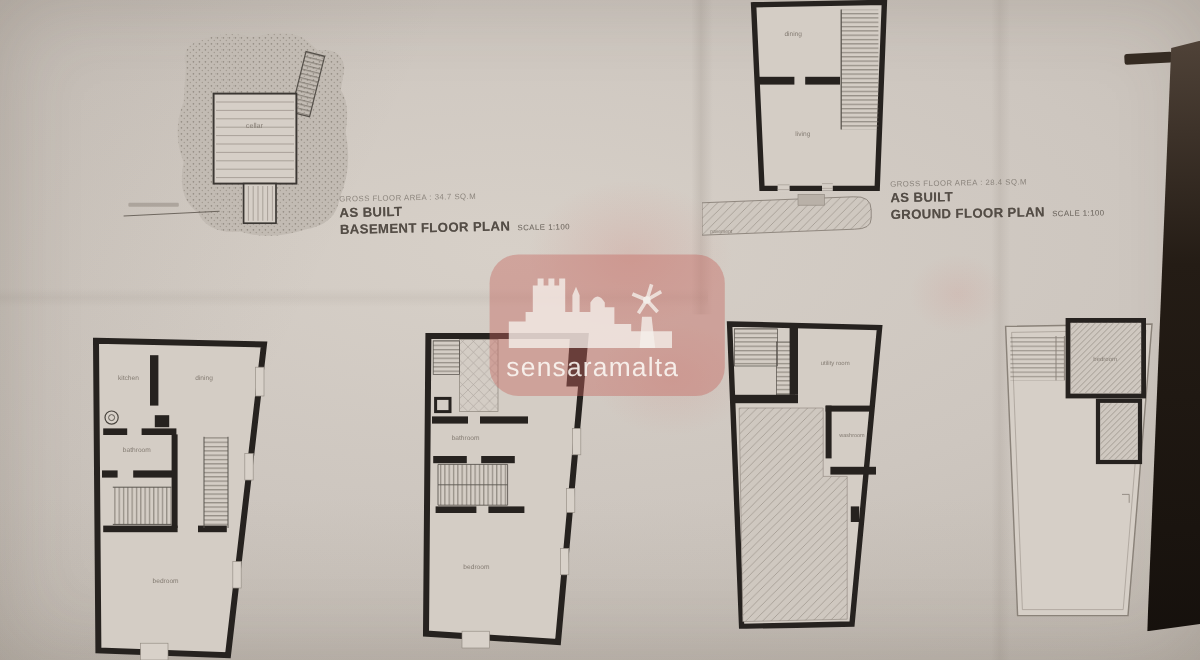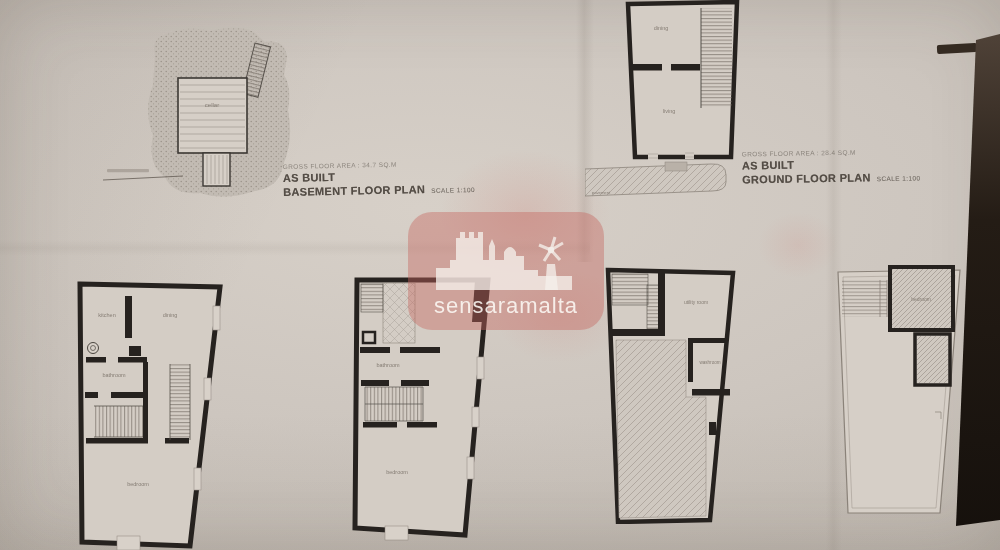--- a/index.html
+++ b/index.html
@@ -25,21 +25,21 @@
   .plan{position:absolute;}
   .plan text{font-family:"Liberation Sans",sans-serif;}
   .rlabel{fill:#857d74;text-anchor:middle;}
   .caption{position:absolute;color:#544d46;line-height:14px;white-space:nowrap;}
   .caption .note{font-size:6.5px;line-height:9px;color:rgba(96,88,80,.62);letter-spacing:.4px;font-weight:400;}
   .caption .big{font-size:11px;font-weight:700;letter-spacing:.3px;text-shadow:0 0 .5px rgba(84,77,70,.6);}
   .caption .scale{font-size:6.5px;font-weight:400;color:rgba(96,88,80,.45);margin-left:6px;letter-spacing:.4px;}
   .cap-basement{left:283px;top:160px;transform:rotate(-1.2deg);}
   .cap-ground{left:742px;top:148px;transform:rotate(-1deg);}
   .watermark{position:absolute;left:408px;top:212px;width:196px;height:118px;border-radius:24px;
-    background:rgba(198,103,95,.42);text-align:center;}
+    background:rgba(198,103,95,.42);}
   .wm-text{fill:rgba(252,248,244,.88);font-size:22px;letter-spacing:1px;text-anchor:middle;font-family:"Liberation Sans",sans-serif;}
 </style>
 </head>
 <body>
 
 <div class="photo">
 
   
   <svg width="0" height="0" aria-hidden="true">
     <defs>

